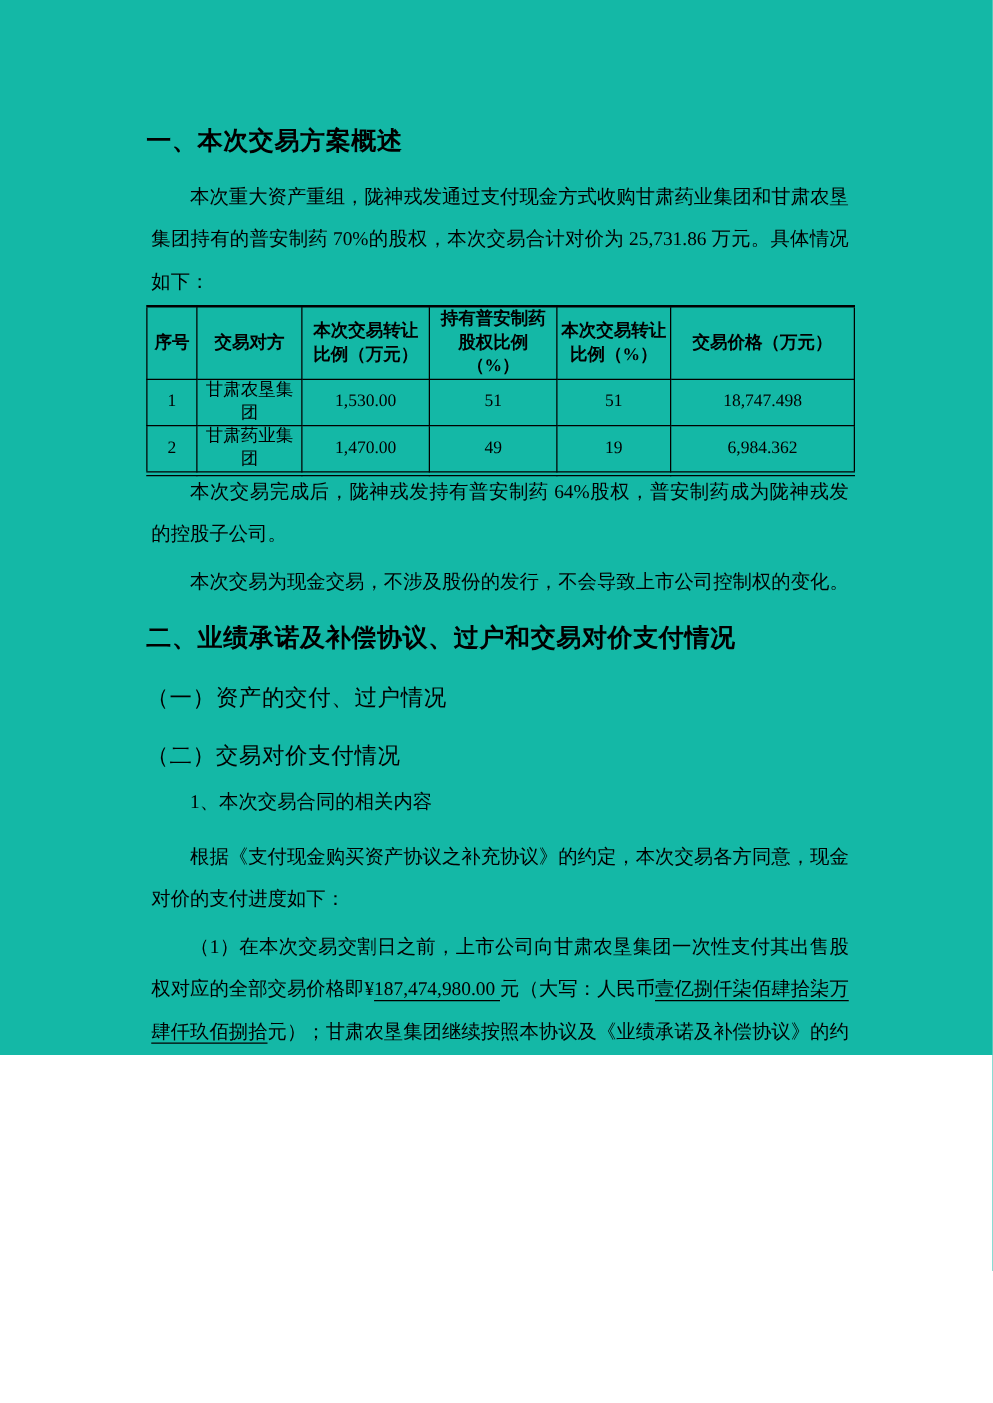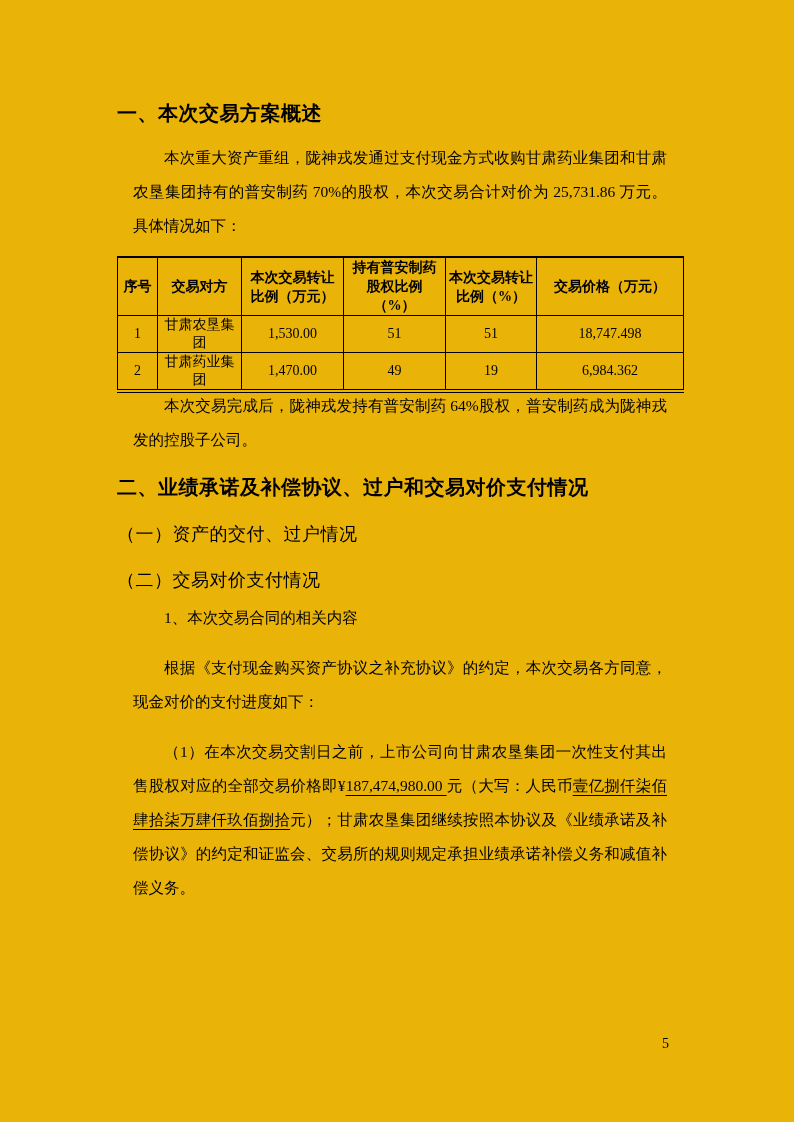--- a/index.html
+++ b/index.html
@@ -1,22 +1,22 @@
 <!DOCTYPE html>
 <html><head>
 <meta charset="utf-8">
 <style>
   html, body { margin: 0; padding: 0; }
   body { background: #ffffff; }
 
   .page {
     position: relative;
     width: 794px;
-    height: 1122px;
-    background: #eab308;
+    height: 844px;
+    background: #14b8a6;
     color: #000000;
     font-family: "Liberation Serif", "DejaVu Serif", serif;
     overflow: hidden;
   }
 
   .content {
     position: absolute;
     left: 117px;
     top: 0;
     width: 566px;
@@ -37,21 +37,21 @@
     line-height: 26px;
     margin: 0;
     letter-spacing: 0.5px;
   }
 
   p.body {
     font-size: 15.5px;
     line-height: 34px;
     text-align: justify;
     text-indent: 2em;
-    margin: 16px;
+    margin: 4px;
     word-break: break-all;
   }
 
   #s1-heading   { margin-top: 99px; }
   #p-overview   { margin-top: 14px; }
   #deal-table   { margin-top: -3px; }
   #p-completion { margin-top: -4px; }
   #p-cash       { margin-top: 0; }
   #s2-heading   { margin-top: 14px; }
   #s2-1-heading { margin-top: 20px; }
@@ -147,20 +147,21 @@
           <td>1,470.00</td>
           <td>49</td>
           <td>19</td>
           <td>6,984.362</td>
         </tr>
       </tbody>
     </table>
 
     <p class="body" id="p-completion">本次交易完成后，陇神戎发持有普安制药 64%股权，普安制药成为陇神戎发的控股子公司。</p>
 
+    <p class="body" id="p-cash">本次交易为现金交易，不涉及股份的发行，不会导致上市公司控制权的变化。</p>
 
     <h1 class="sec" id="s2-heading">二、业绩承诺及补偿协议、过户和交易对价支付情况</h1>
 
     <h2 class="sub" id="s2-1-heading">（一）资产的交付、过户情况</h2>
 
 
     <h2 class="sub" id="s2-2-heading">（二）交易对价支付情况</h2>
 
     <p class="body" id="p-item1">1、本次交易合同的相关内容</p>
 

